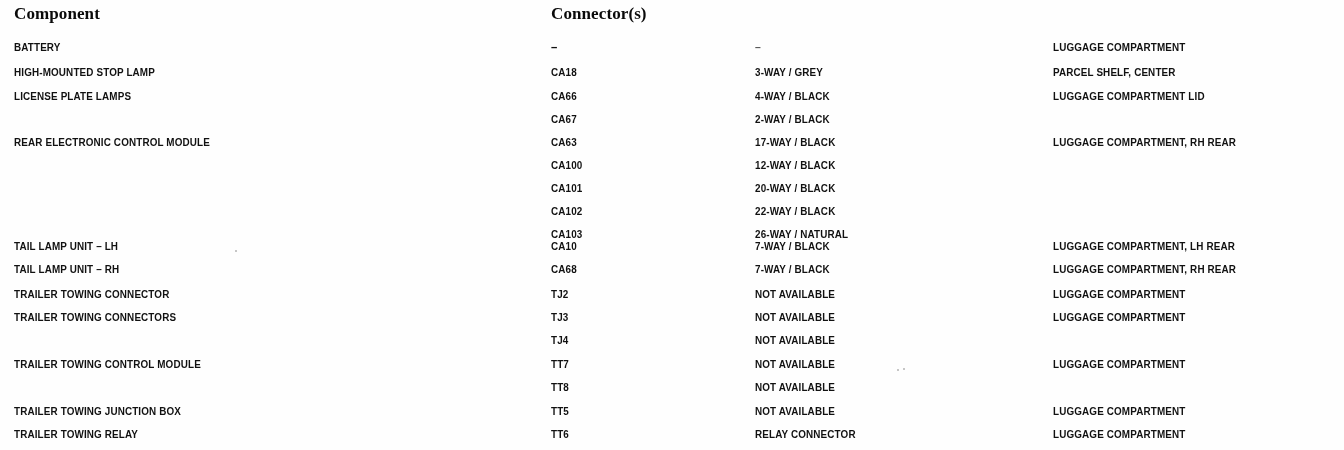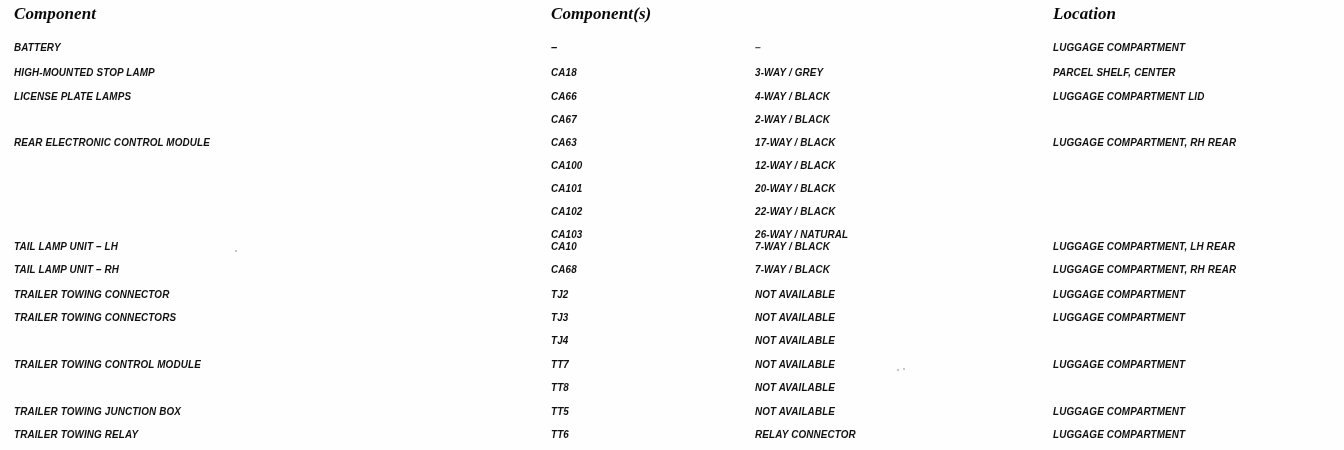--- a/index.html
+++ b/index.html
@@ -15,21 +15,20 @@
     font-family: "Liberation Sans", "DejaVu Sans", sans-serif;
     color: #000000;
     -webkit-font-smoothing: none;
   }
 
   #page {
     position: relative;
     width: 1344px;
     height: 450px;
     background: #fefefe;
-    font-style: italic;
   }
 
   
   .col-component   { left: 14px;   width: 520px; }
   .col-connector   { left: 551px;  width: 195px; }
   .col-description { left: 755px;  width: 290px; }
   .col-location    { left: 1053px; width: 285px; }
 
   
   .hdr {
@@ -76,22 +75,21 @@
     border-radius: 50%;
     opacity: 0.75;
   }
 </style>
 </head>
 <body>
 
 <div id="page">
 
   <div class="hdr col-component">Component</div>
-  <div class="hdr col-connector">Component(s)</div>
-  <div class="hdr col-location">Location</div>
+  <div class="hdr col-connector">Connector(s)</div>
 
   <div id="rows">
       <div class="cell col-component" style="top: 41px;">BATTERY</div>
       <div class="cell col-location" style="top: 41px;">LUGGAGE COMPARTMENT</div>
       <div class="cell col-connector dash" style="top: 41px;">–</div>
       <div class="cell col-description dash dash-faint" style="top: 41px;">–</div>
       <div class="cell col-component" style="top: 66px;">HIGH-MOUNTED STOP LAMP</div>
       <div class="cell col-location" style="top: 66px;">PARCEL SHELF, CENTER</div>
       <div class="cell col-connector" style="top: 66px;">CA18</div>
       <div class="cell col-description" style="top: 66px;">3-WAY / GREY</div>

